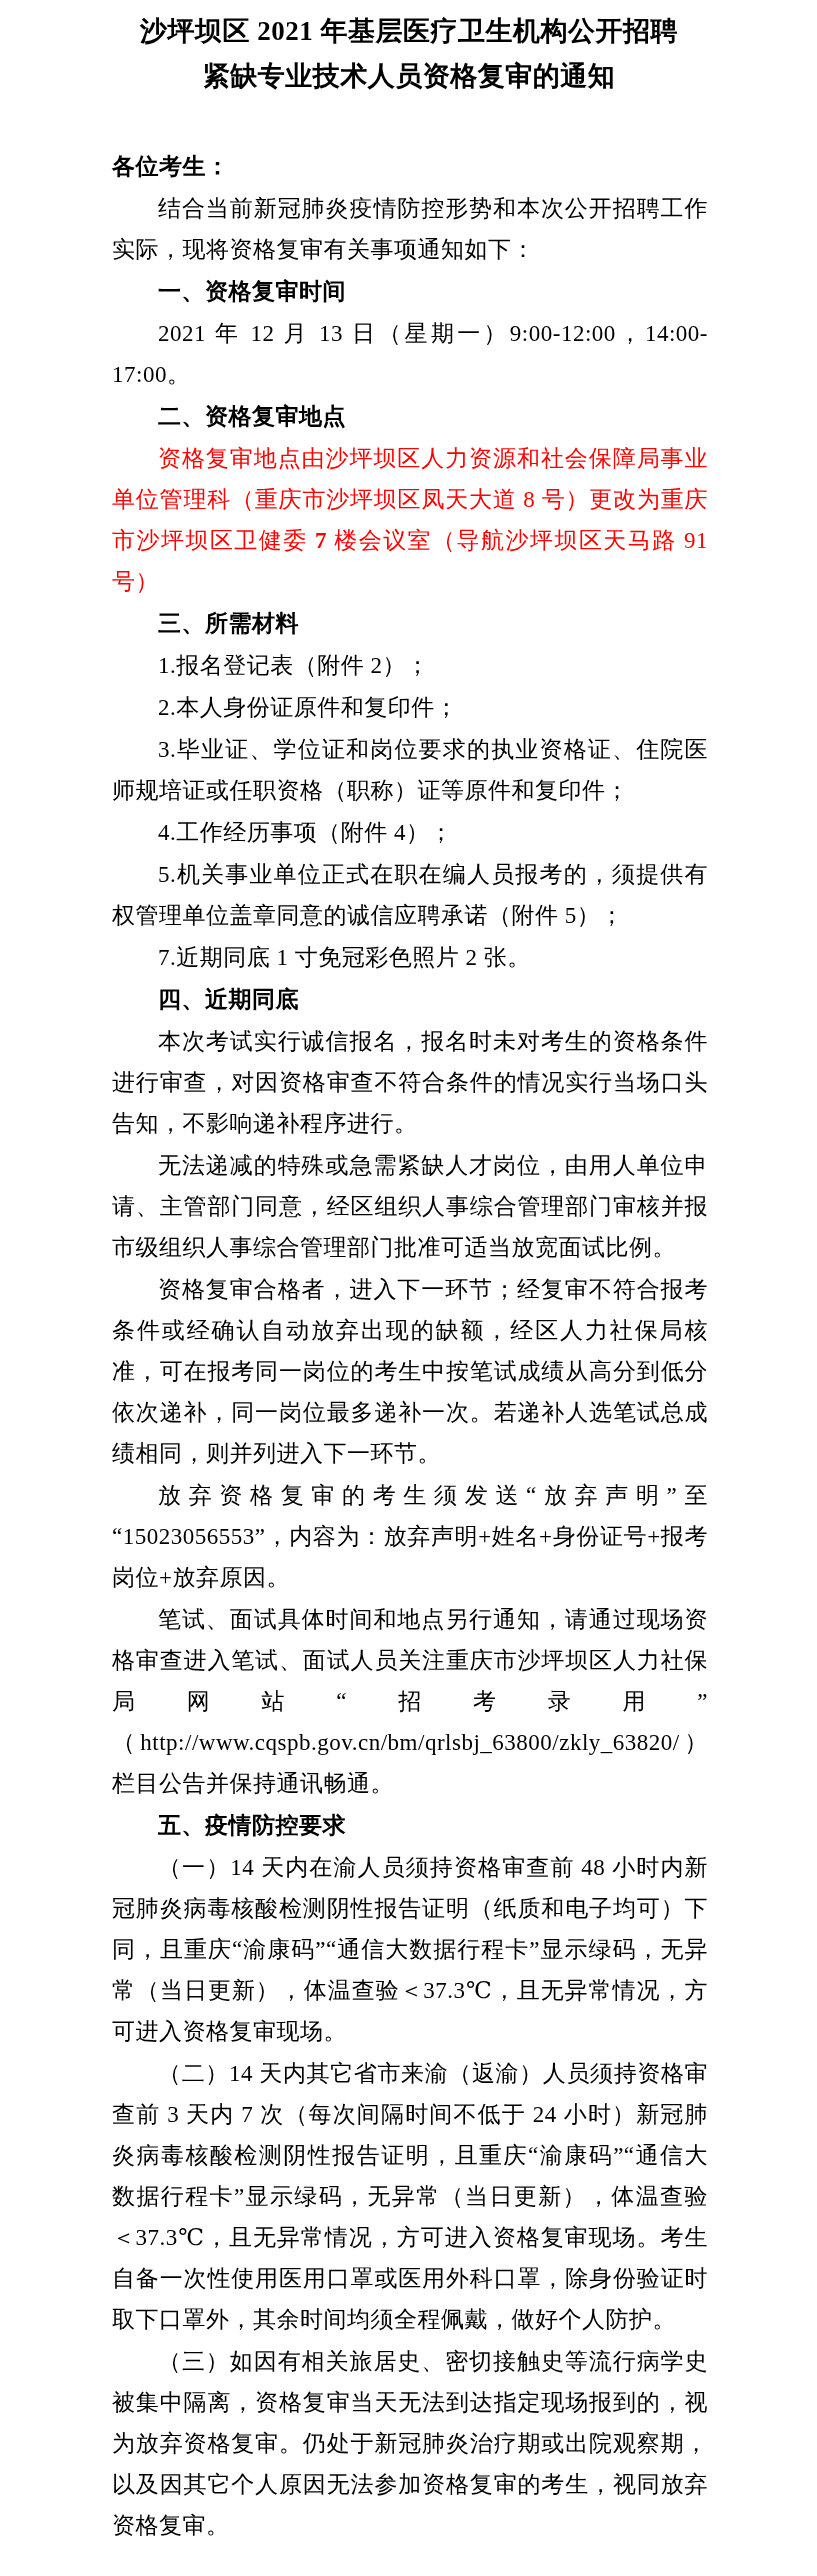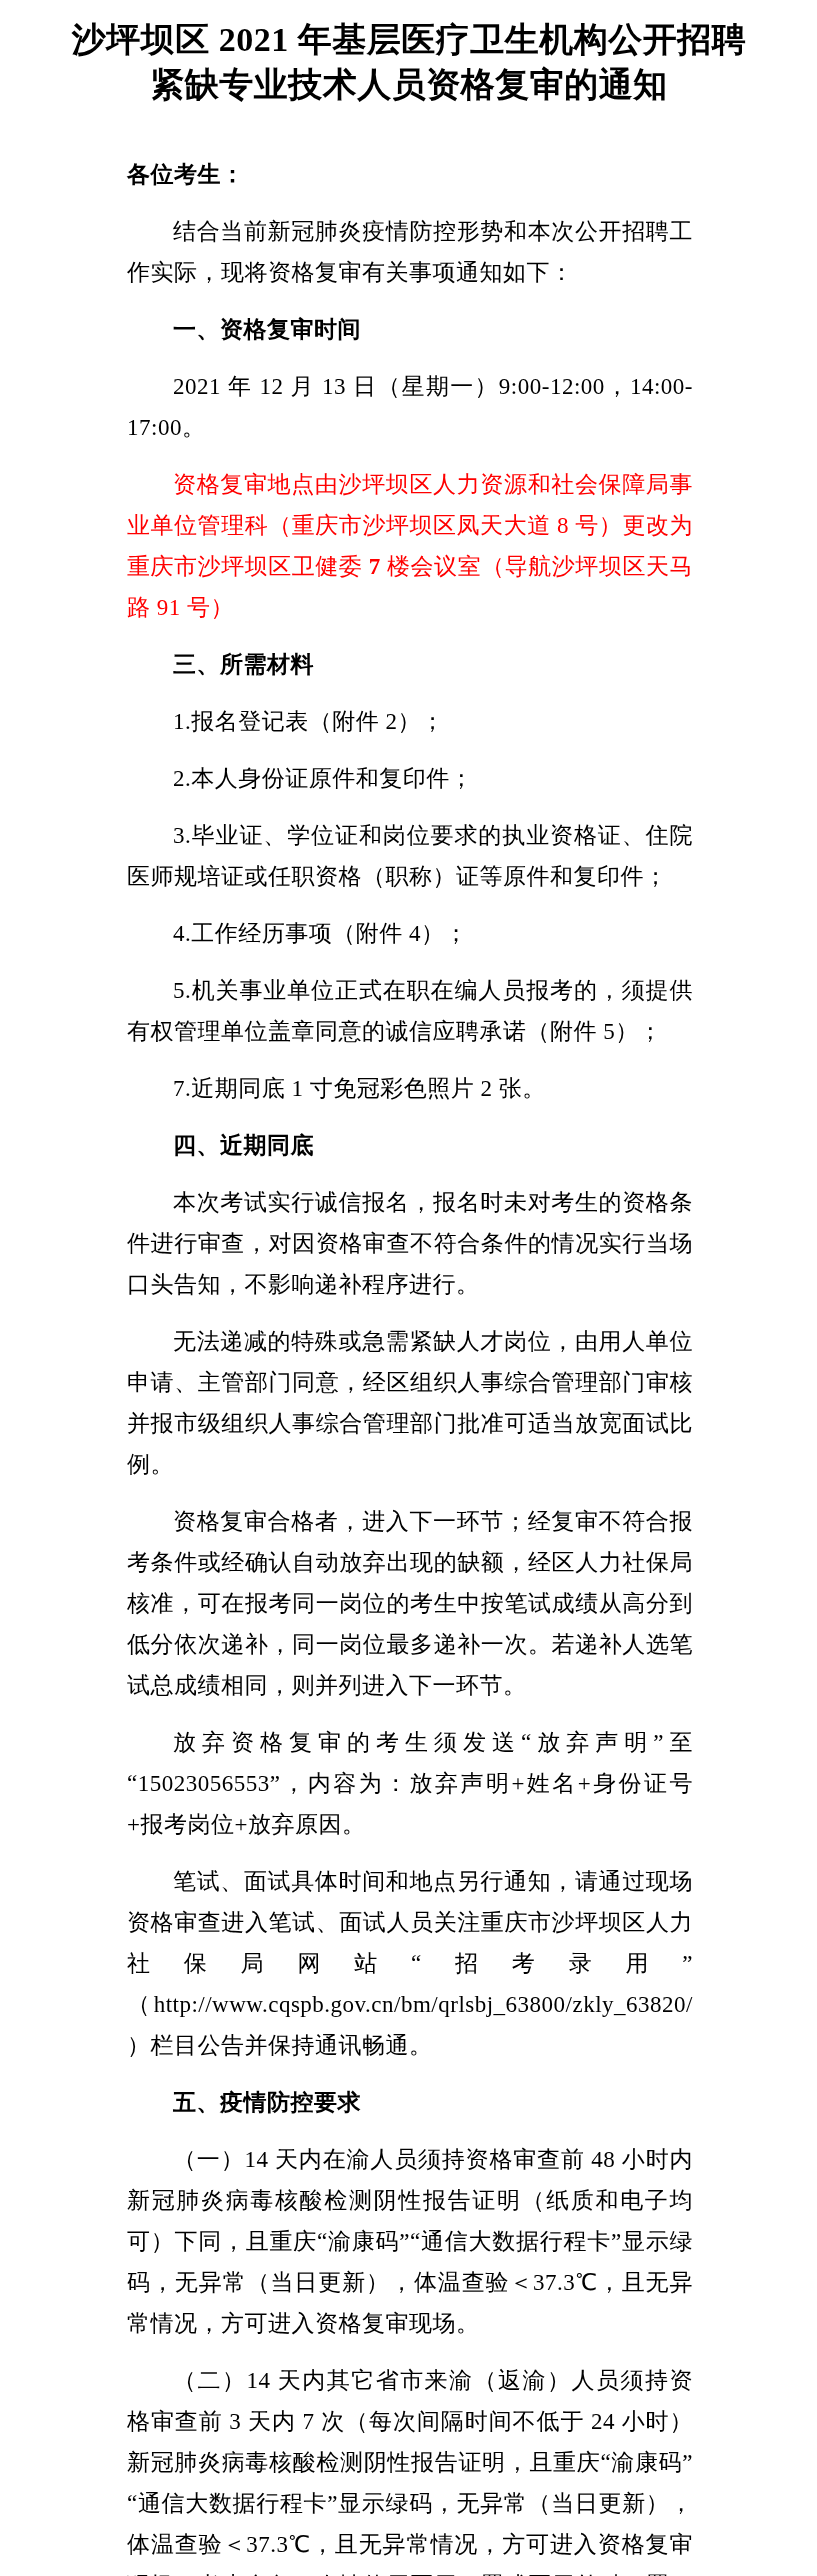--- a/index.html
+++ b/index.html
@@ -7,41 +7,40 @@
     position: relative;
     width: 818px;
     height: 2975px;
     background: #ffffff;
     color: #000000;
     font-family: "Liberation Serif", "DejaVu Serif", serif;
     overflow: hidden;
     box-sizing: border-box;
   }
   .title-block {
-    padding-top: 17px;
+    padding-top: 9px;
     text-align: center;
     font-weight: bold;
-    font-size: 34px;
+    font-size: 27px;
     line-height: 45px;
     letter-spacing: 0.5px;
   }
   .content {
     margin-top: 47px;
     padding: 0 109px 0 111px;
     font-size: 23px;
     line-height: 41px;
     text-align: justify;
     text-justify: inter-ideograph;
     letter-spacing: 0.5px;
   }
   .content p {
-    margin: 16px;
+    margin: 1px;
     text-indent: 2em;
     overflow-wrap: break-word;
-    font-family: Liberation Serif, serif;
   }
   .salutation {
     text-indent: 0 !important;
     font-weight: bold;
     font-family: "Liberation Sans", "DejaVu Sans", sans-serif;
   }
   .heading {
     font-weight: bold;
     font-family: "Liberation Sans", "DejaVu Sans", sans-serif;
   }
@@ -60,20 +59,21 @@
 
   <div class="content">
 
     <p class="salutation">各位考生：</p>
 
     <p>结合当前新冠肺炎疫情防控形势和本次公开招聘工作实际，现将资格复审有关事项通知如下：</p>
 
     <p class="heading">一、资格复审时间</p>
     <p>2021 年 12 月 13 日（星期一）9:00-12:00，14:00-17:00。</p>
 
+    <p class="heading">二、资格复审地点</p>
     <p class="red"><span>资格复审地点由沙坪坝区人力资源和社会保障局事业单位管理科（重庆市沙坪坝区凤天大道 8 号）更改为重庆市沙坪坝区卫健委 </span><span class="bold">7</span><span> 楼会议室（导航沙坪坝区天马路 91 号）</span></p>
 
     <p class="heading">三、所需材料</p>
     <p>1.报名登记表（附件 2）；</p>
     <p>2.本人身份证原件和复印件；</p>
     <p>3.毕业证、学位证和岗位要求的执业资格证、住院医师规培证或任职资格（职称）证等原件和复印件；</p>
     <p>4.工作经历事项（附件 4）；</p>
     <p>5.机关事业单位正式在职在编人员报考的，须提供有权管理单位盖章同意的诚信应聘承诺（附件 5）；</p>
     <p>7.近期同底 1 寸免冠彩色照片 2 张。</p>
 

